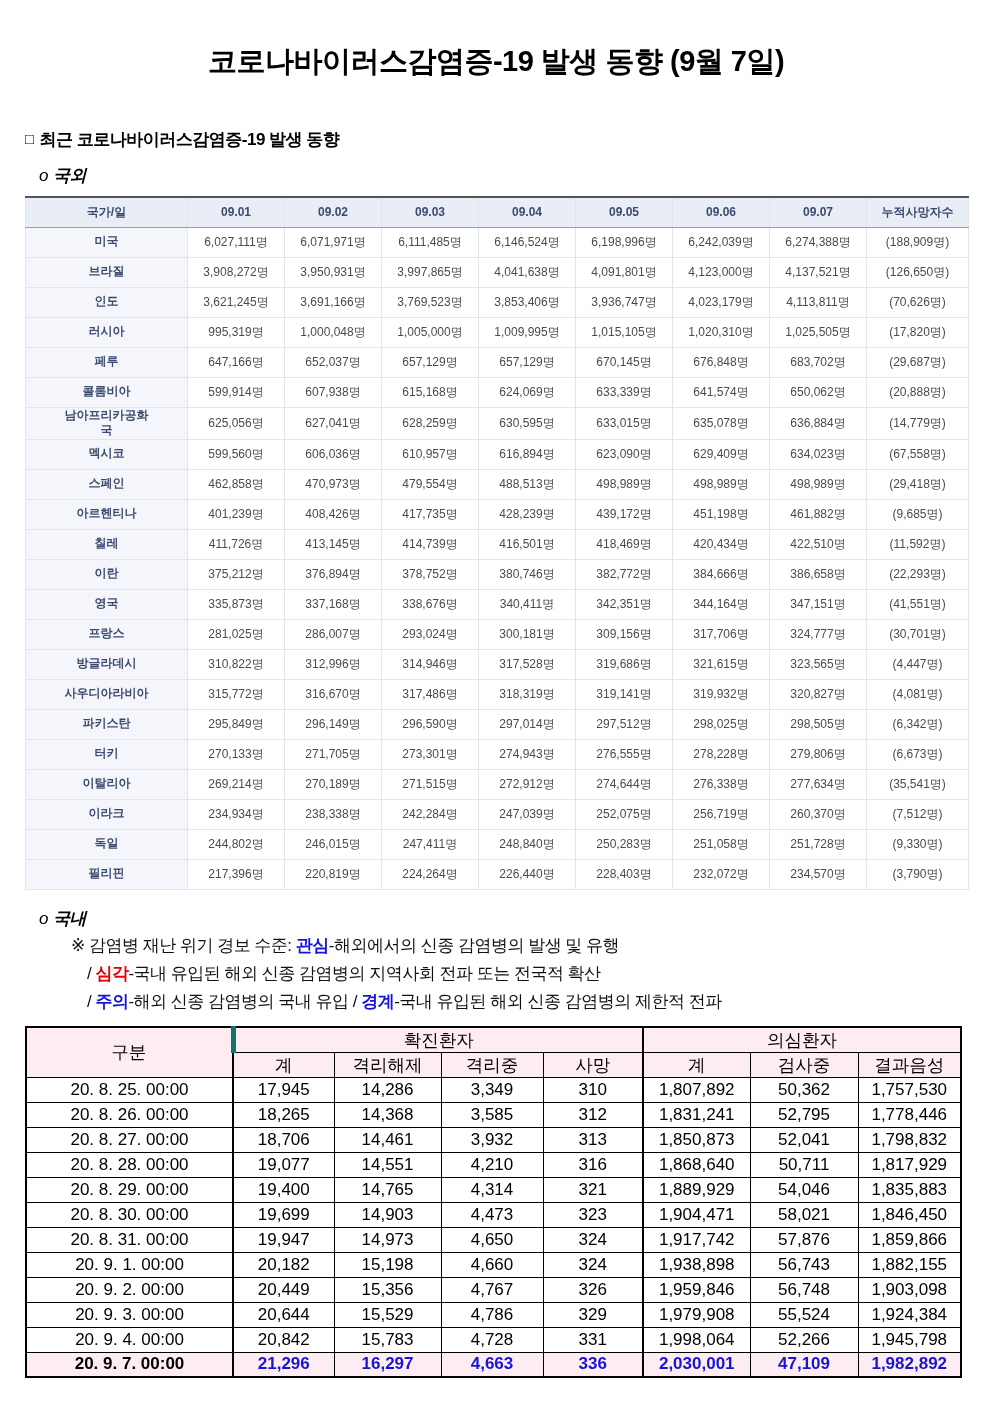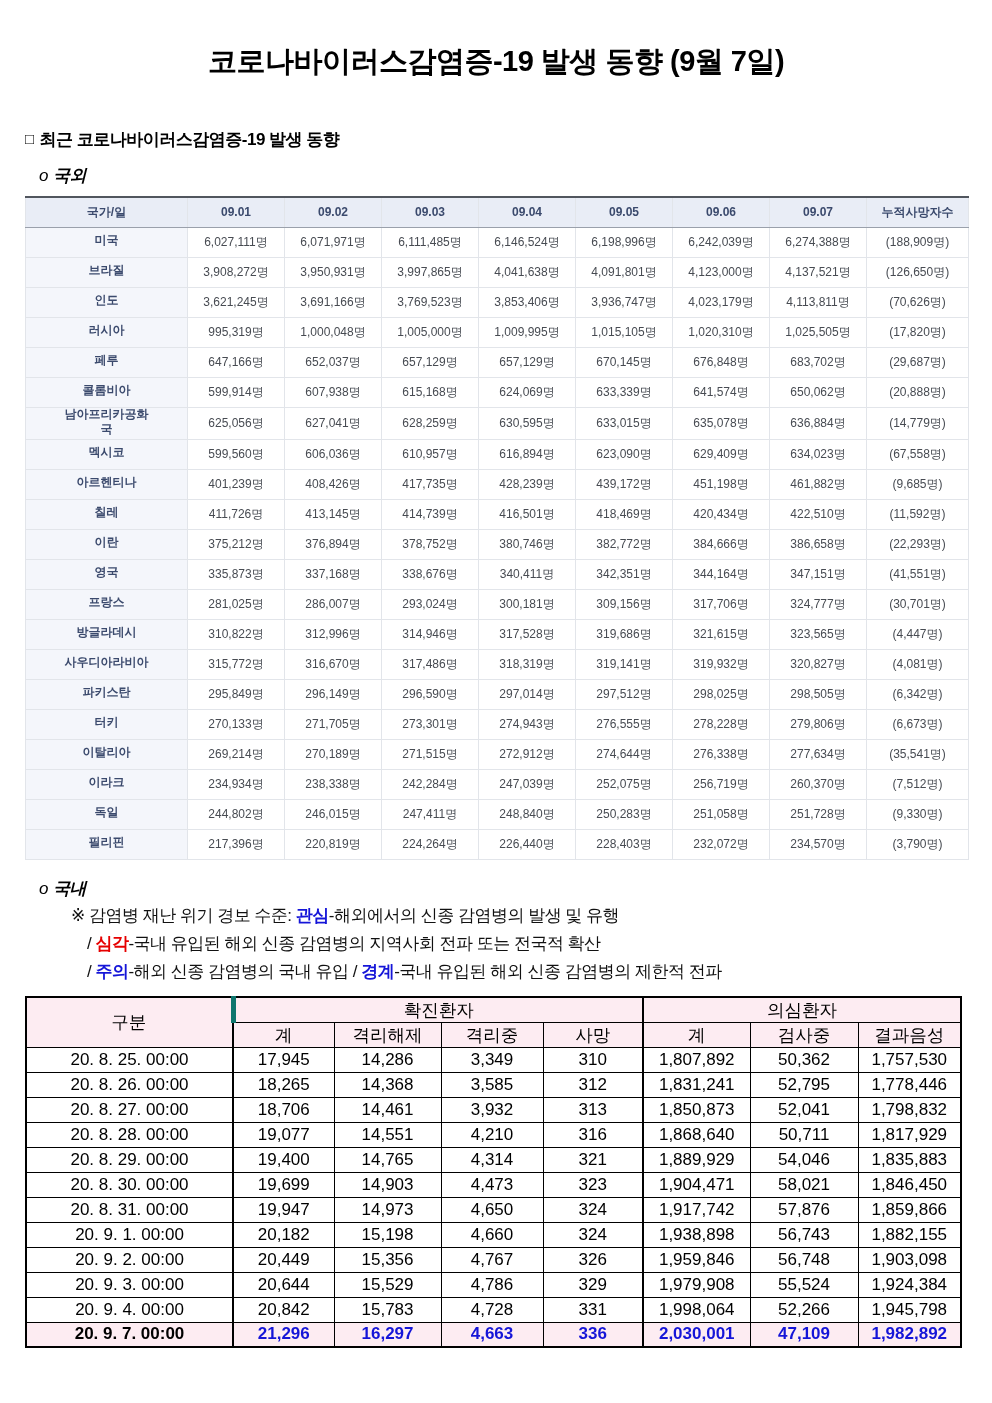--- a/index.html
+++ b/index.html
@@ -14,21 +14,21 @@
   .sec-head .sq{font-weight:normal;margin-right:6px;font-size:15px;position:relative;top:-1px;}
   .sub-head{margin:13px 0 9px 14px;font-size:17px;font-weight:bold;letter-spacing:-0.5px;font-style:italic;}
   .sub-head .ob{font-weight:normal;margin-right:5px;}
 
   
   table.t1{border-collapse:collapse;table-layout:fixed;width:943px;font-size:12px;
            border-top:2px solid #51565e;padding-left:44px;}
   .t1 th,.t1 td{border:1px solid #e2e5ea;text-align:center;height:30px;padding:0;}
   .t1 thead th{background:var(--t1hbg);color:var(--navy);font-weight:bold;border-bottom:1px solid #9aa0ab;}
   .t1 tbody th.country{background:var(--t1cbg);color:var(--navy);font-weight:bold;
-           padding:0 36px;word-break:break-all;line-height:1.3;font-family:Liberation Mono, monospace;}
+           padding:0 36px;word-break:break-all;line-height:1.3;}
   .t1 tbody td{color:#474b52;background:#fff;}
 
   
   .alert-line{margin:6px 0 4px 30px;font-size:17px;font-weight:bold;letter-spacing:-0.5px;}
   .alert-line .red{color:var(--red);}
   .note{margin-left:46px;font-size:17px;line-height:28px;letter-spacing:-0.5px;color:#111;}
   .note.indent{margin-left:62px;}
   .kw-b{color:var(--kblue);font-weight:bold;}
   .kw-r{color:var(--red);font-weight:bold;}
 
@@ -167,20 +167,31 @@
         <tr>
           <th class="country">멕시코</th>
           <td>599,560명</td>
           <td>606,036명</td>
           <td>610,957명</td>
           <td>616,894명</td>
           <td>623,090명</td>
           <td>629,409명</td>
           <td>634,023명</td>
           <td>(67,558명)</td>
+        </tr>
+        <tr>
+          <th class="country">스페인</th>
+          <td>462,858명</td>
+          <td>470,973명</td>
+          <td>479,554명</td>
+          <td>488,513명</td>
+          <td>498,989명</td>
+          <td>498,989명</td>
+          <td>498,989명</td>
+          <td>(29,418명)</td>
         </tr>
         <tr>
           <th class="country">아르헨티나</th>
           <td>401,239명</td>
           <td>408,426명</td>
           <td>417,735명</td>
           <td>428,239명</td>
           <td>439,172명</td>
           <td>451,198명</td>
           <td>461,882명</td>

